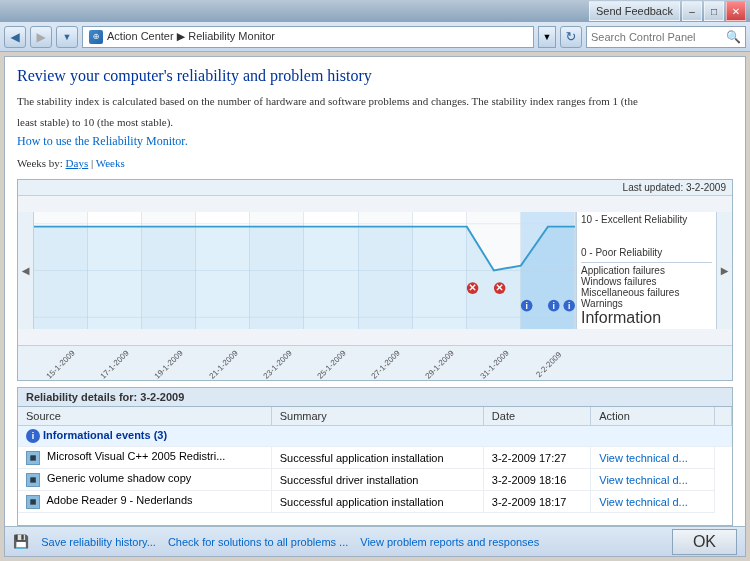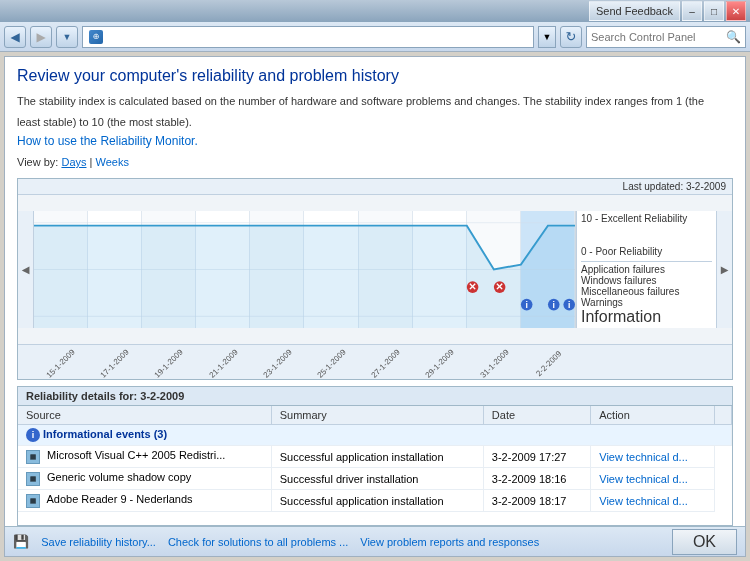--- a/index.html
+++ b/index.html
@@ -137,20 +137,21 @@
       height: calc(100% - 60px);
       border: 1px solid #a0b0c0;
       overflow: hidden;
       display: flex;
       flex-direction: column;
     }
 
     .content-area {
       padding: 10px 28px 6px 12px;
       flex-shrink: 0;
+      font-family: Liberation Serif, serif;
     }
 
     .page-title {
       font-size: 16px;
       color: #003399;
       font-weight: normal;
       margin-bottom: 8px;
     }
 
     .description {
@@ -409,39 +410,40 @@
   <button class="title-bar-btn">□</button>
   <button class="title-bar-btn close">✕</button>
 </div>
 
 <div class="address-bar">
   <button class="nav-btn">◀</button>
   <button class="nav-btn" style="color:#aaa;">▶</button>
   <button class="nav-btn" style="font-size:9px;">▼</button>
   <div class="address-field">
     <div class="address-icon">⊕</div>
+    <span>Action Center  ▶  Reliability Monitor</span>
   </div>
   <div class="address-dropdown">▼</div>
   <button class="refresh-btn">↻</button>
   <div class="search-box">
     <input type="text" placeholder="Search Control Panel" style="">
     <span style="color:#336699;">🔍</span>
   </div>
 </div>
 
 <div class="main-content">
 
   <div class="content-area">
     <div class="page-title">Review your computer's reliability and problem history</div>
     <div class="description">The stability index is calculated based on the number of hardware and software problems and changes. The stability index ranges from 1 (the</div>
     <div class="description">least stable) to 10 (the most stable).</div>
     <a class="link">How to use the Reliability Monitor.</a>
     
     <div class="view-by">
-      <span>View by:</span>
+      <span>Weeks by:</span>
       <a class="link" style="text-decoration:underline;">Days</a>
       <span> | </span>
       <a class="link">Weeks</a>
     </div>
   </div>
 
   <div class="chart-container">
     <div class="chart-header">
       <span>Last updated: 3-2-2009</span>
     </div>

